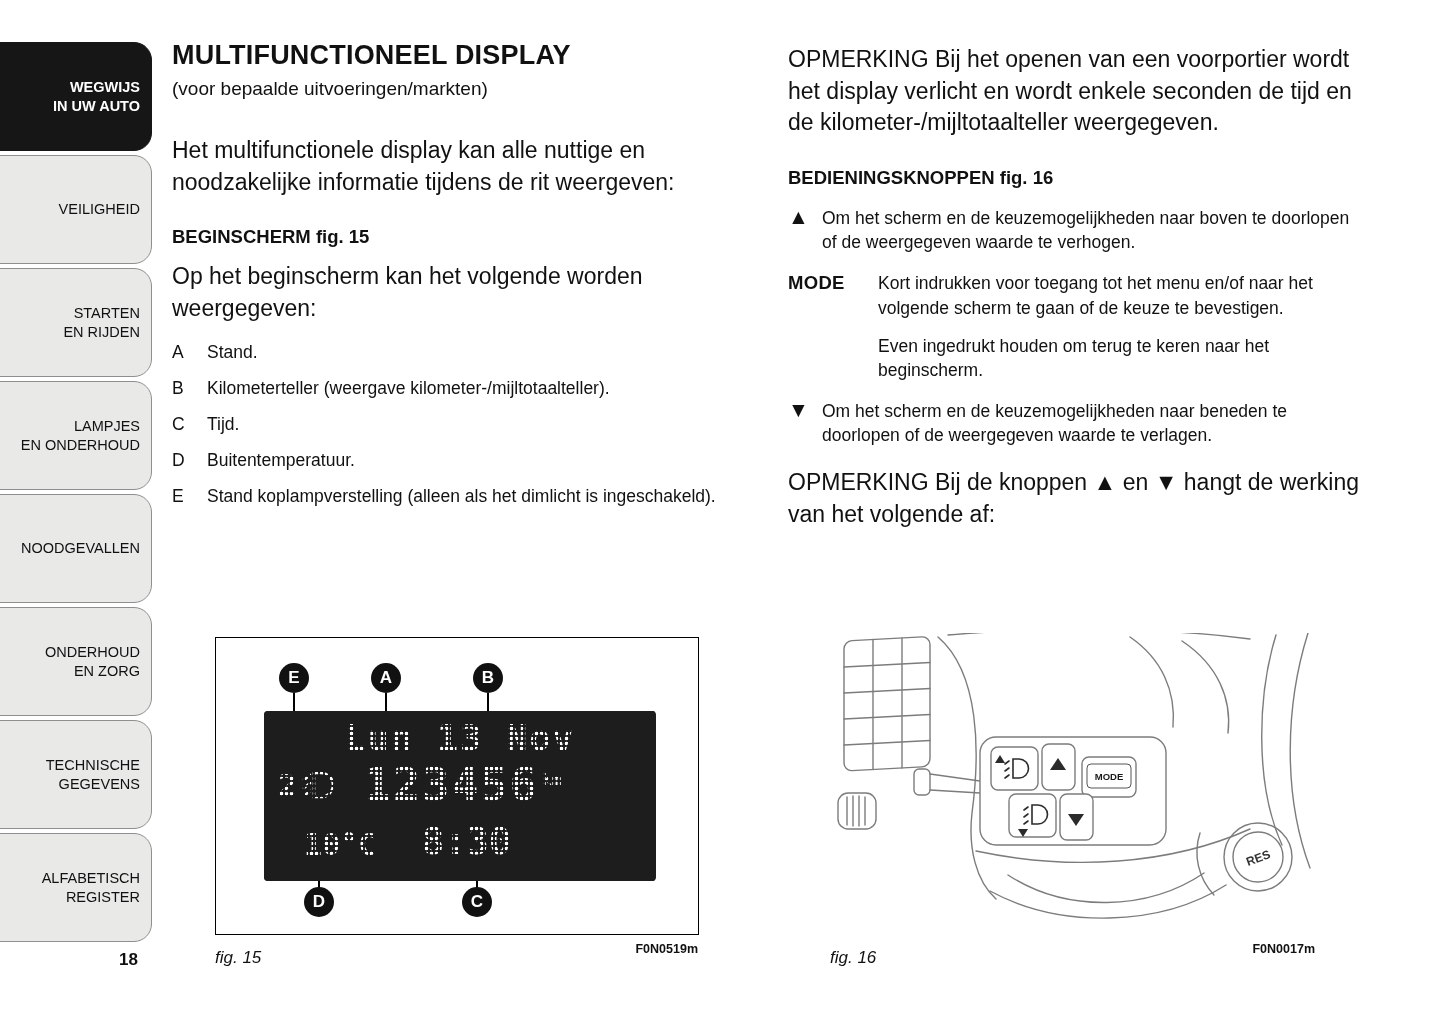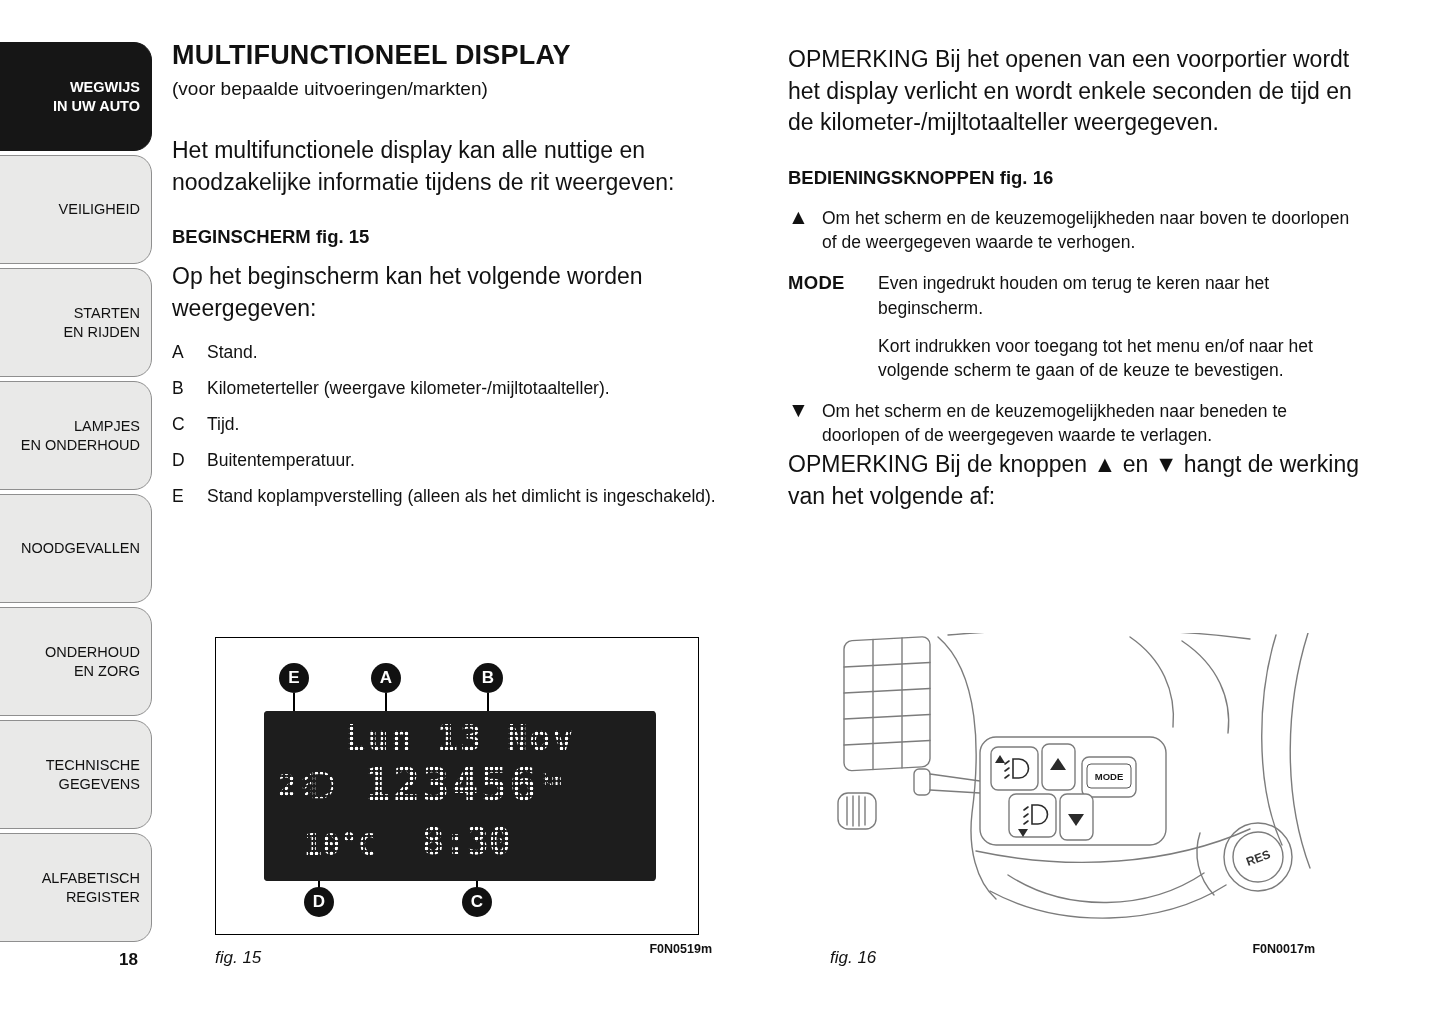--- a/index.html
+++ b/index.html
@@ -42,21 +42,21 @@
   ul.legend { list-style:none; margin-top:16px; }
   ul.legend li { display:flex; font-size:17.5px; line-height:1.32; margin-bottom:13px; }
   ul.legend .key { flex:0 0 35px; }
   ul.legend .txt { flex:1; }
 
   .ctrl { display:flex; margin-top:17px; font-size:17.5px; line-height:1.38; }
   .ctrl .sym { flex:0 0 34px; font-size:21px; line-height:1.05; color:#111; }
   .ctrl .sym.mode { flex:0 0 90px; font-size:18.5px; font-weight:bold; letter-spacing:0.3px; line-height:1.3; }
   .ctrl .txt { flex:1; }
   .ctrl .txt p + p { margin-top:14px; }
-  .note2 { margin-top:2px; }
+  .note2 { margin-top:20px; }
 
   
   #fig15 {
     position:absolute; left:215px; top:637px; width:484px; height:298px;
     border:1px solid #000; background:#fff;
   }
   .callout {
     position:absolute; width:30px; height:30px; border-radius:50%;
     background:#111; color:#fff; font-weight:bold; font-size:17px;
     display:flex; align-items:center; justify-content:center; z-index:2;
@@ -141,22 +141,22 @@
   <h2>BEDIENINGSKNOPPEN fig. 16</h2>
 
   <div class="ctrl">
     <span class="sym">▲</span>
     <div class="txt">Om het scherm en de keuzemogelijkheden naar boven te doorlopen of de weergegeven waarde te verhogen.</div>
   </div>
 
   <div class="ctrl">
     <span class="sym mode">MODE</span>
     <div class="txt">
+      <p>Kort indrukken voor toegang tot het menu en/of naar het volgende scherm te gaan of de keuze te bevestigen.</p>
       <p>Even ingedrukt houden om terug te keren naar het beginscherm.</p>
-      <p>Kort indrukken voor toegang tot het menu en/of naar het volgende scherm te gaan of de keuze te bevestigen.</p>
     </div>
   </div>
 
   <div class="ctrl">
     <span class="sym">▼</span>
     <div class="txt">Om het scherm en de keuzemogelijkheden naar beneden te doorlopen of de weergegeven waarde te verlagen.</div>
   </div>
 
   <p class="body note2">OPMERKING Bij de knoppen ▲ en ▼ hangt de werking van het volgende af:</p>
 </section>
@@ -187,21 +187,21 @@
     <div class="d-temp">10°C</div>
     <div class="d-time">8:30</div>
   </div>
 
   <span class="cline" style="left:102px;top:243px;height:7px"></span>
   <span class="cline" style="left:260px;top:243px;height:7px"></span>
   <span class="callout" style="left:88px;top:249px">D</span>
   <span class="callout" style="left:246px;top:249px">C</span>
 </figure>
 <div class="figcap" style="left:215px;top:948px">fig. 15</div>
-<div class="figcode" style="left:572px;top:942px;width:140px">F0N0519m</div>
+<div class="figcode" style="left:558px;top:942px;width:140px">F0N0519m</div>
 
 <figure id="fig16">
   <svg width="500" height="302" viewBox="0 0 500 302">
     <g stroke="#7c7c7c" fill="none" stroke-width="1.4" stroke-linejoin="round" stroke-linecap="round">
 
       <g transform="translate(14,8) skewY(-3)">
         <rect x="0" y="0" width="86" height="130" rx="8"></rect>
         <line x1="29" y1="0" x2="29" y2="130"></line>
         <line x1="58" y1="0" x2="58" y2="130"></line>
         <line x1="0" y1="26" x2="86" y2="26"></line>

